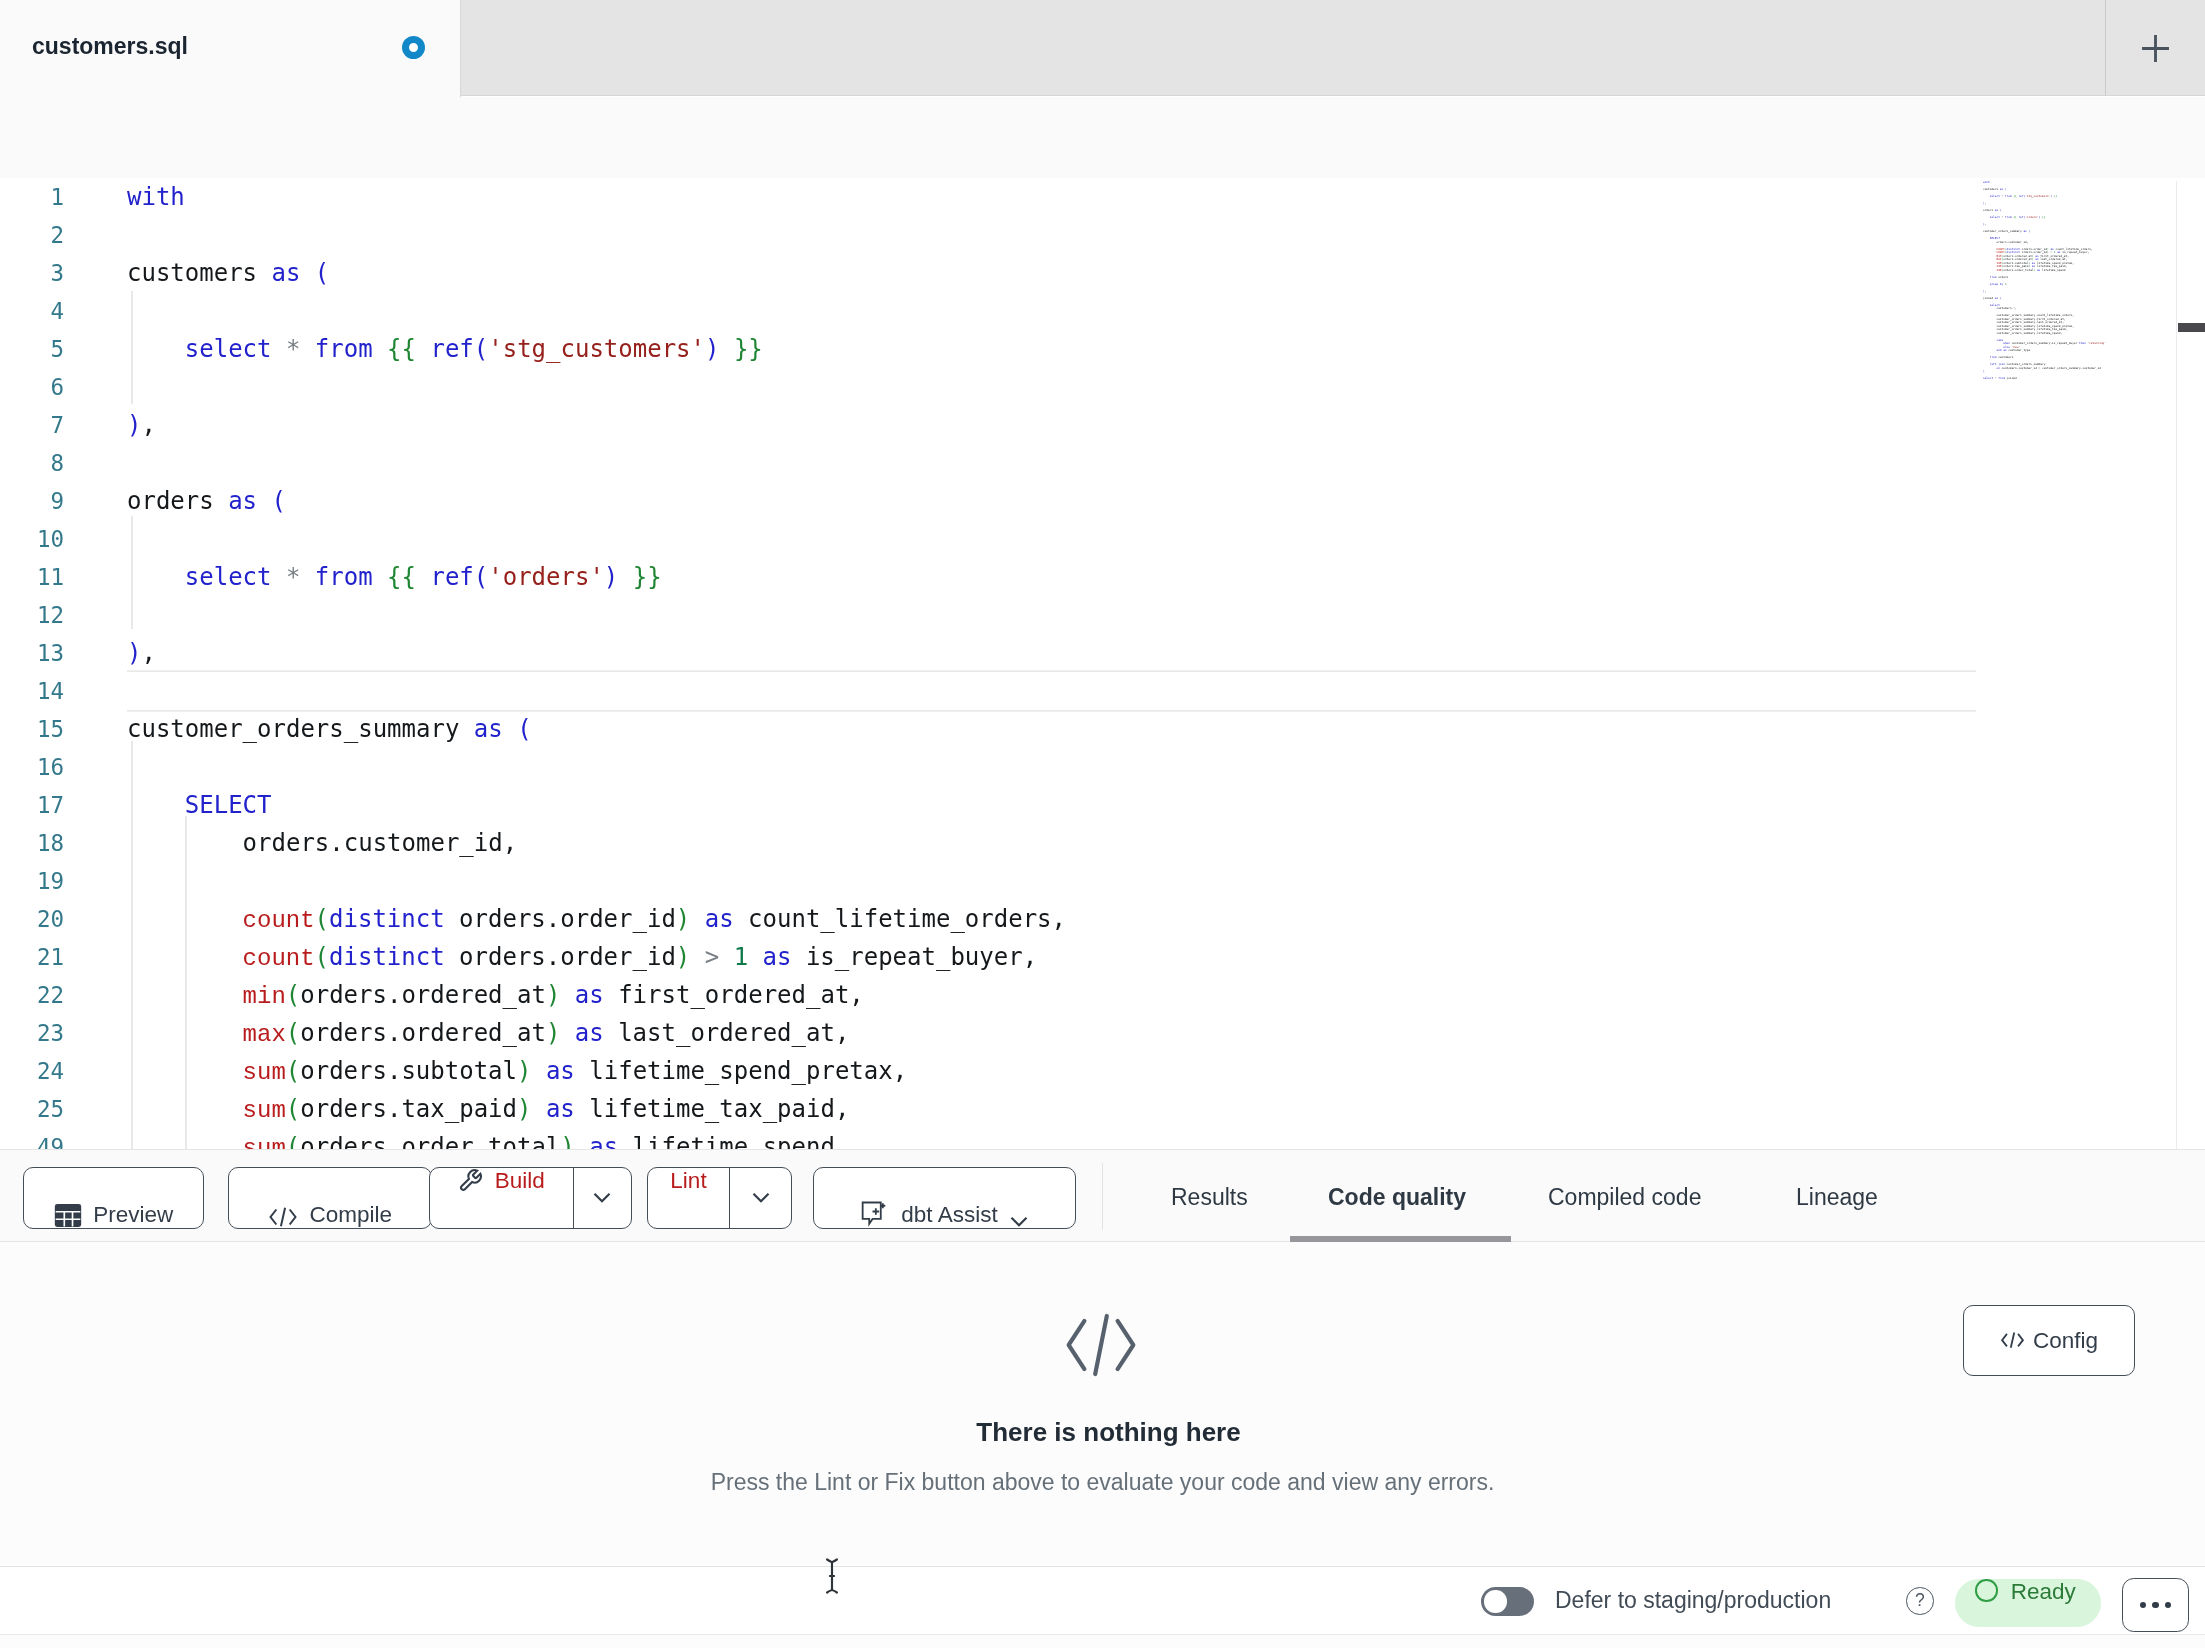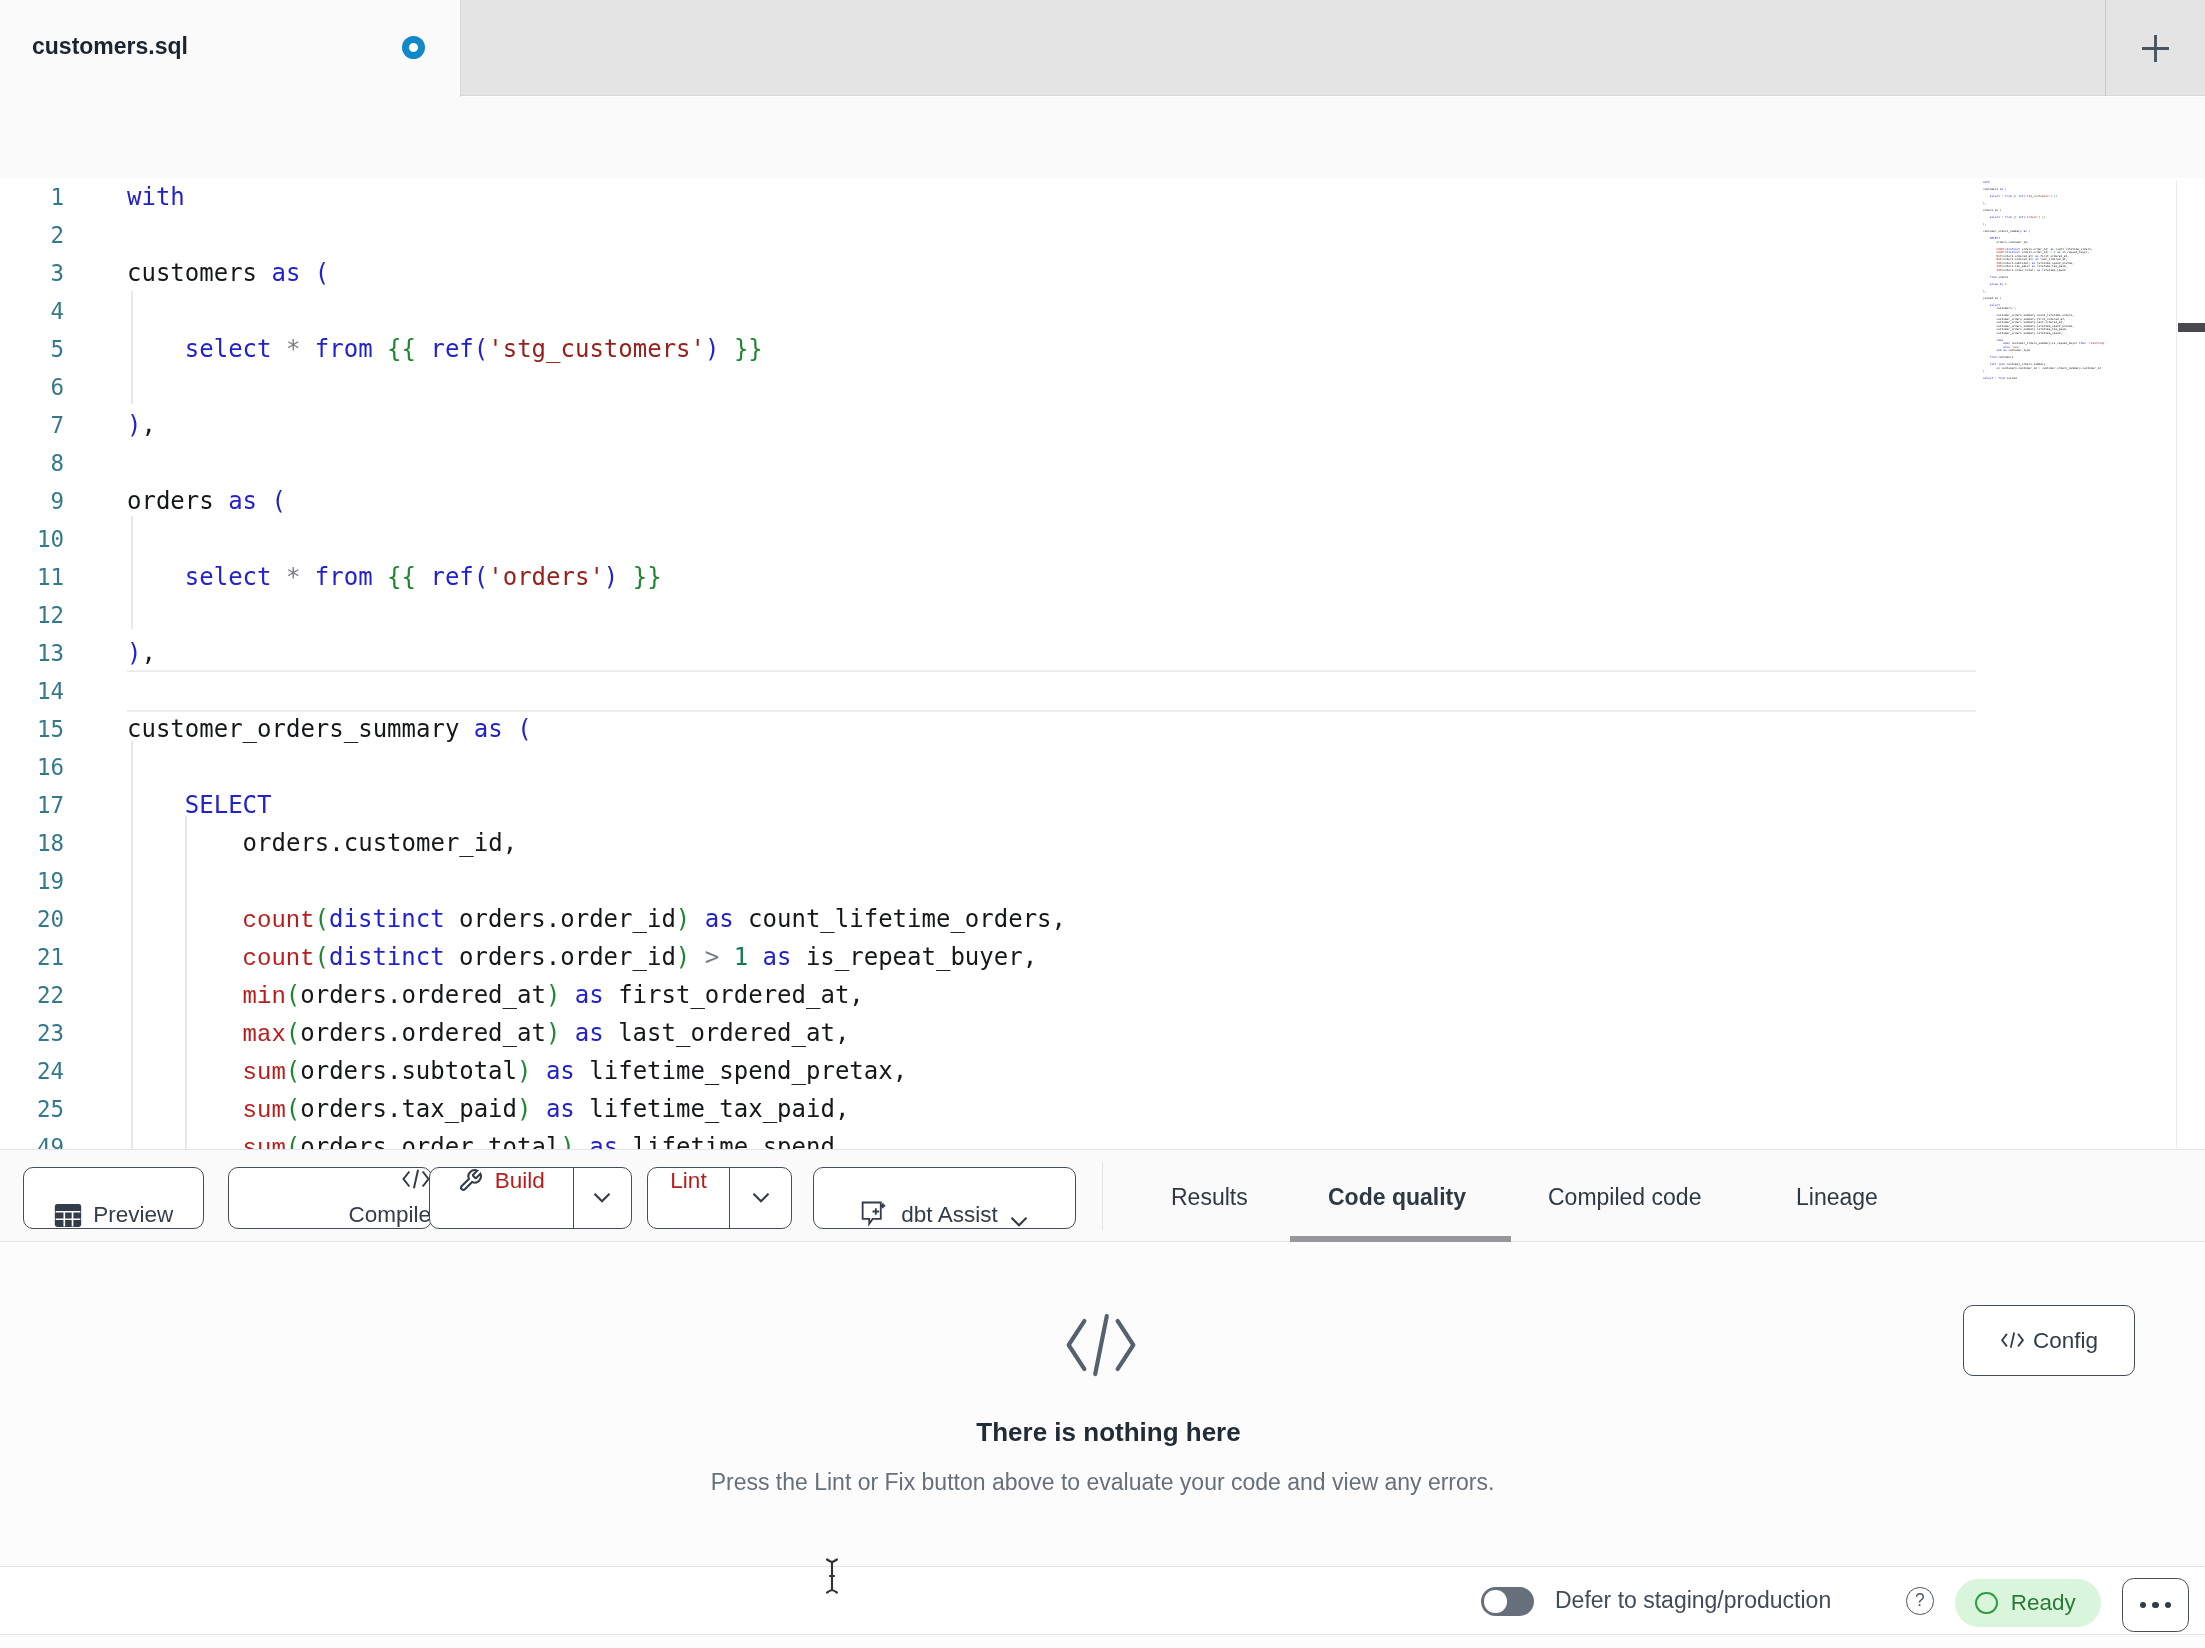--- a/index.html
+++ b/index.html
@@ -69,21 +69,21 @@
 
   
   #statusbar{left:0;top:1566px;width:2205px;height:68px;background:#fff;border-top:0.8px solid #e3e3e3;box-sizing:border-box;}
   #bottom-strip{left:0;top:1634px;width:2205px;height:14px;background:#fcfcfc;border-top:0.8px solid #e9e9e9;box-sizing:border-box;}
   #defer-toggle{left:1481px;top:1587px;width:53px;height:29px;border-radius:15px;background:#67707a;cursor:pointer;}
   #defer-knob{position:absolute;left:3.3px;top:3.3px;width:22.5px;height:22.5px;border-radius:50%;background:#fff;}
   #defer-label{left:1555px;top:1587px;font-size:23px;color:#414b55;}
   #help-icon{left:1906px;top:1587px;width:27.5px;height:27.5px;border:1.7px solid #4a545e;border-radius:50%;box-sizing:border-box;
              display:flex;align-items:center;justify-content:center;font-size:17.5px;color:#4a545e;cursor:pointer;}
   #ready-pill{left:1955px;top:1579px;width:146px;height:48px;border-radius:24px;background:#d9f6dd;
-              display:flex;align-items:center;padding-left:20px;gap:13.3px;box-sizing:border-box;}
+              display:flex;padding-left:20px;gap:13.3px;box-sizing:border-box;}
   #ready-circle{width:22.5px;height:22.5px;border:2.5px solid #2f9e44;border-radius:50%;box-sizing:border-box;}
   #ready-label{font-size:22.5px;color:#2c7a38;}
   #more-btn{left:2122px;top:1578px;width:67px;height:54px;border:1.7px solid #454e57;border-radius:11.7px;background:#fff;
             box-sizing:border-box;display:flex;align-items:center;justify-content:center;gap:5.8px;cursor:pointer;}
   .dot{width:6.7px;height:6.7px;border-radius:50%;background:#323d49;}
   #cursor{left:821px;top:1557px;}
 </style>
 </head>
 <body>
 
@@ -301,21 +301,21 @@
   <div class="abs" id="scroll-thumb"></div>
 
   <div class="abs" id="toolbar">
     <div class="tb-btn" style="left:23px;width:181px;">
       <svg width="28" height="25" viewBox="0 0 34 30">
         <rect x="1" y="1" width="32" height="28" rx="3" fill="#323d49"></rect>
         <path d="M2 10.5h30M12.5 10.5v18M22.5 10.5v18M2 19.5h30" stroke="#fff" stroke-width="2"></path>
       </svg>
       <span>Preview</span>
     </div>
-    <div class="tb-btn" style="left:228px;width:204px;flex-direction:column;">
+    <div class="tb-btn" style="left:228px;width:204px;">
       <svg width="30" height="22" viewBox="0 0 36 26" fill="none" stroke="#323d49" stroke-width="2.4">
         <path d="M10 4L3 13l7 9M26 4l7 9-7 9M20.5 2l-5 22"></path>
       </svg>
       <span>Compile</span>
     </div>
     <div class="tb-split" style="left:429px;width:203px;">
       <div class="tb-main" style="width:143px;">
         <svg width="25" height="25" viewBox="0 0 24 24" fill="none" stroke="#323d49" stroke-width="2">
           <path d="M14.7 6.3a1 1 0 0 0 0 1.4l1.6 1.6a1 1 0 0 0 1.4 0l3.77-3.77a6 6 0 0 1-7.94 7.94l-6.91 6.91a2.12 2.12 0 0 1-3-3l6.91-6.91a6 6 0 0 1 7.94-7.94l-3.76 3.76z"></path>
         </svg>

